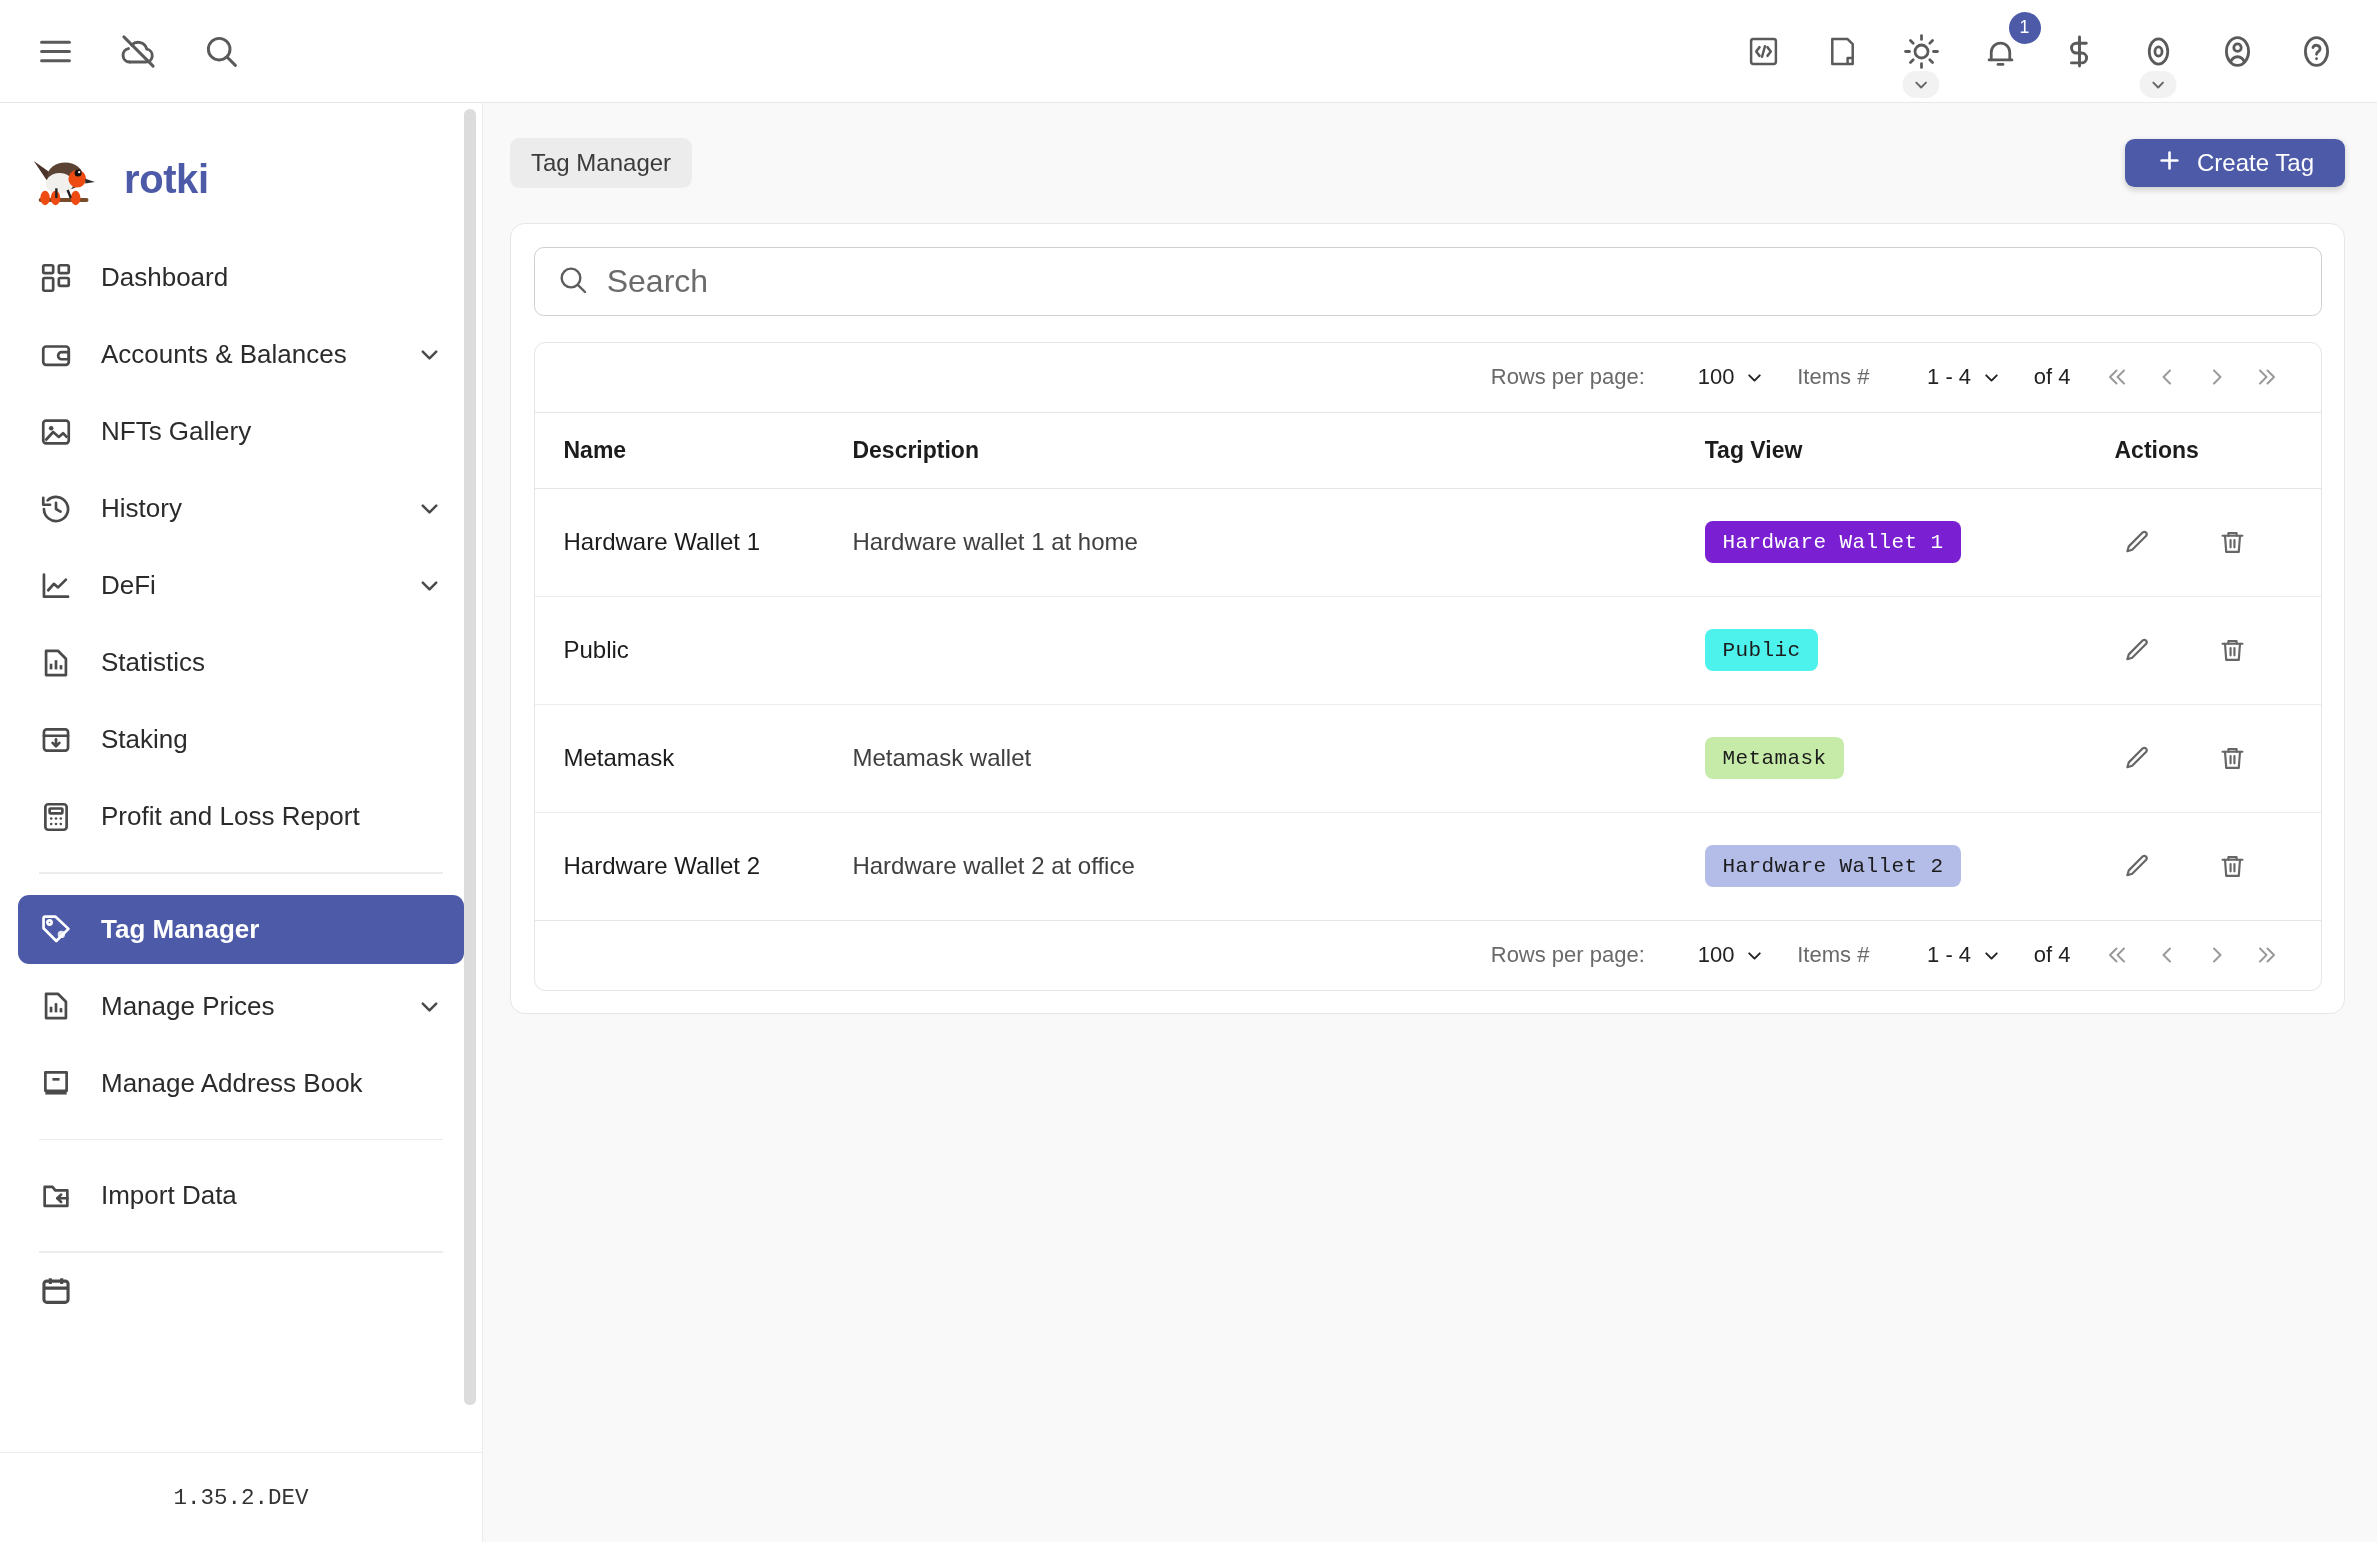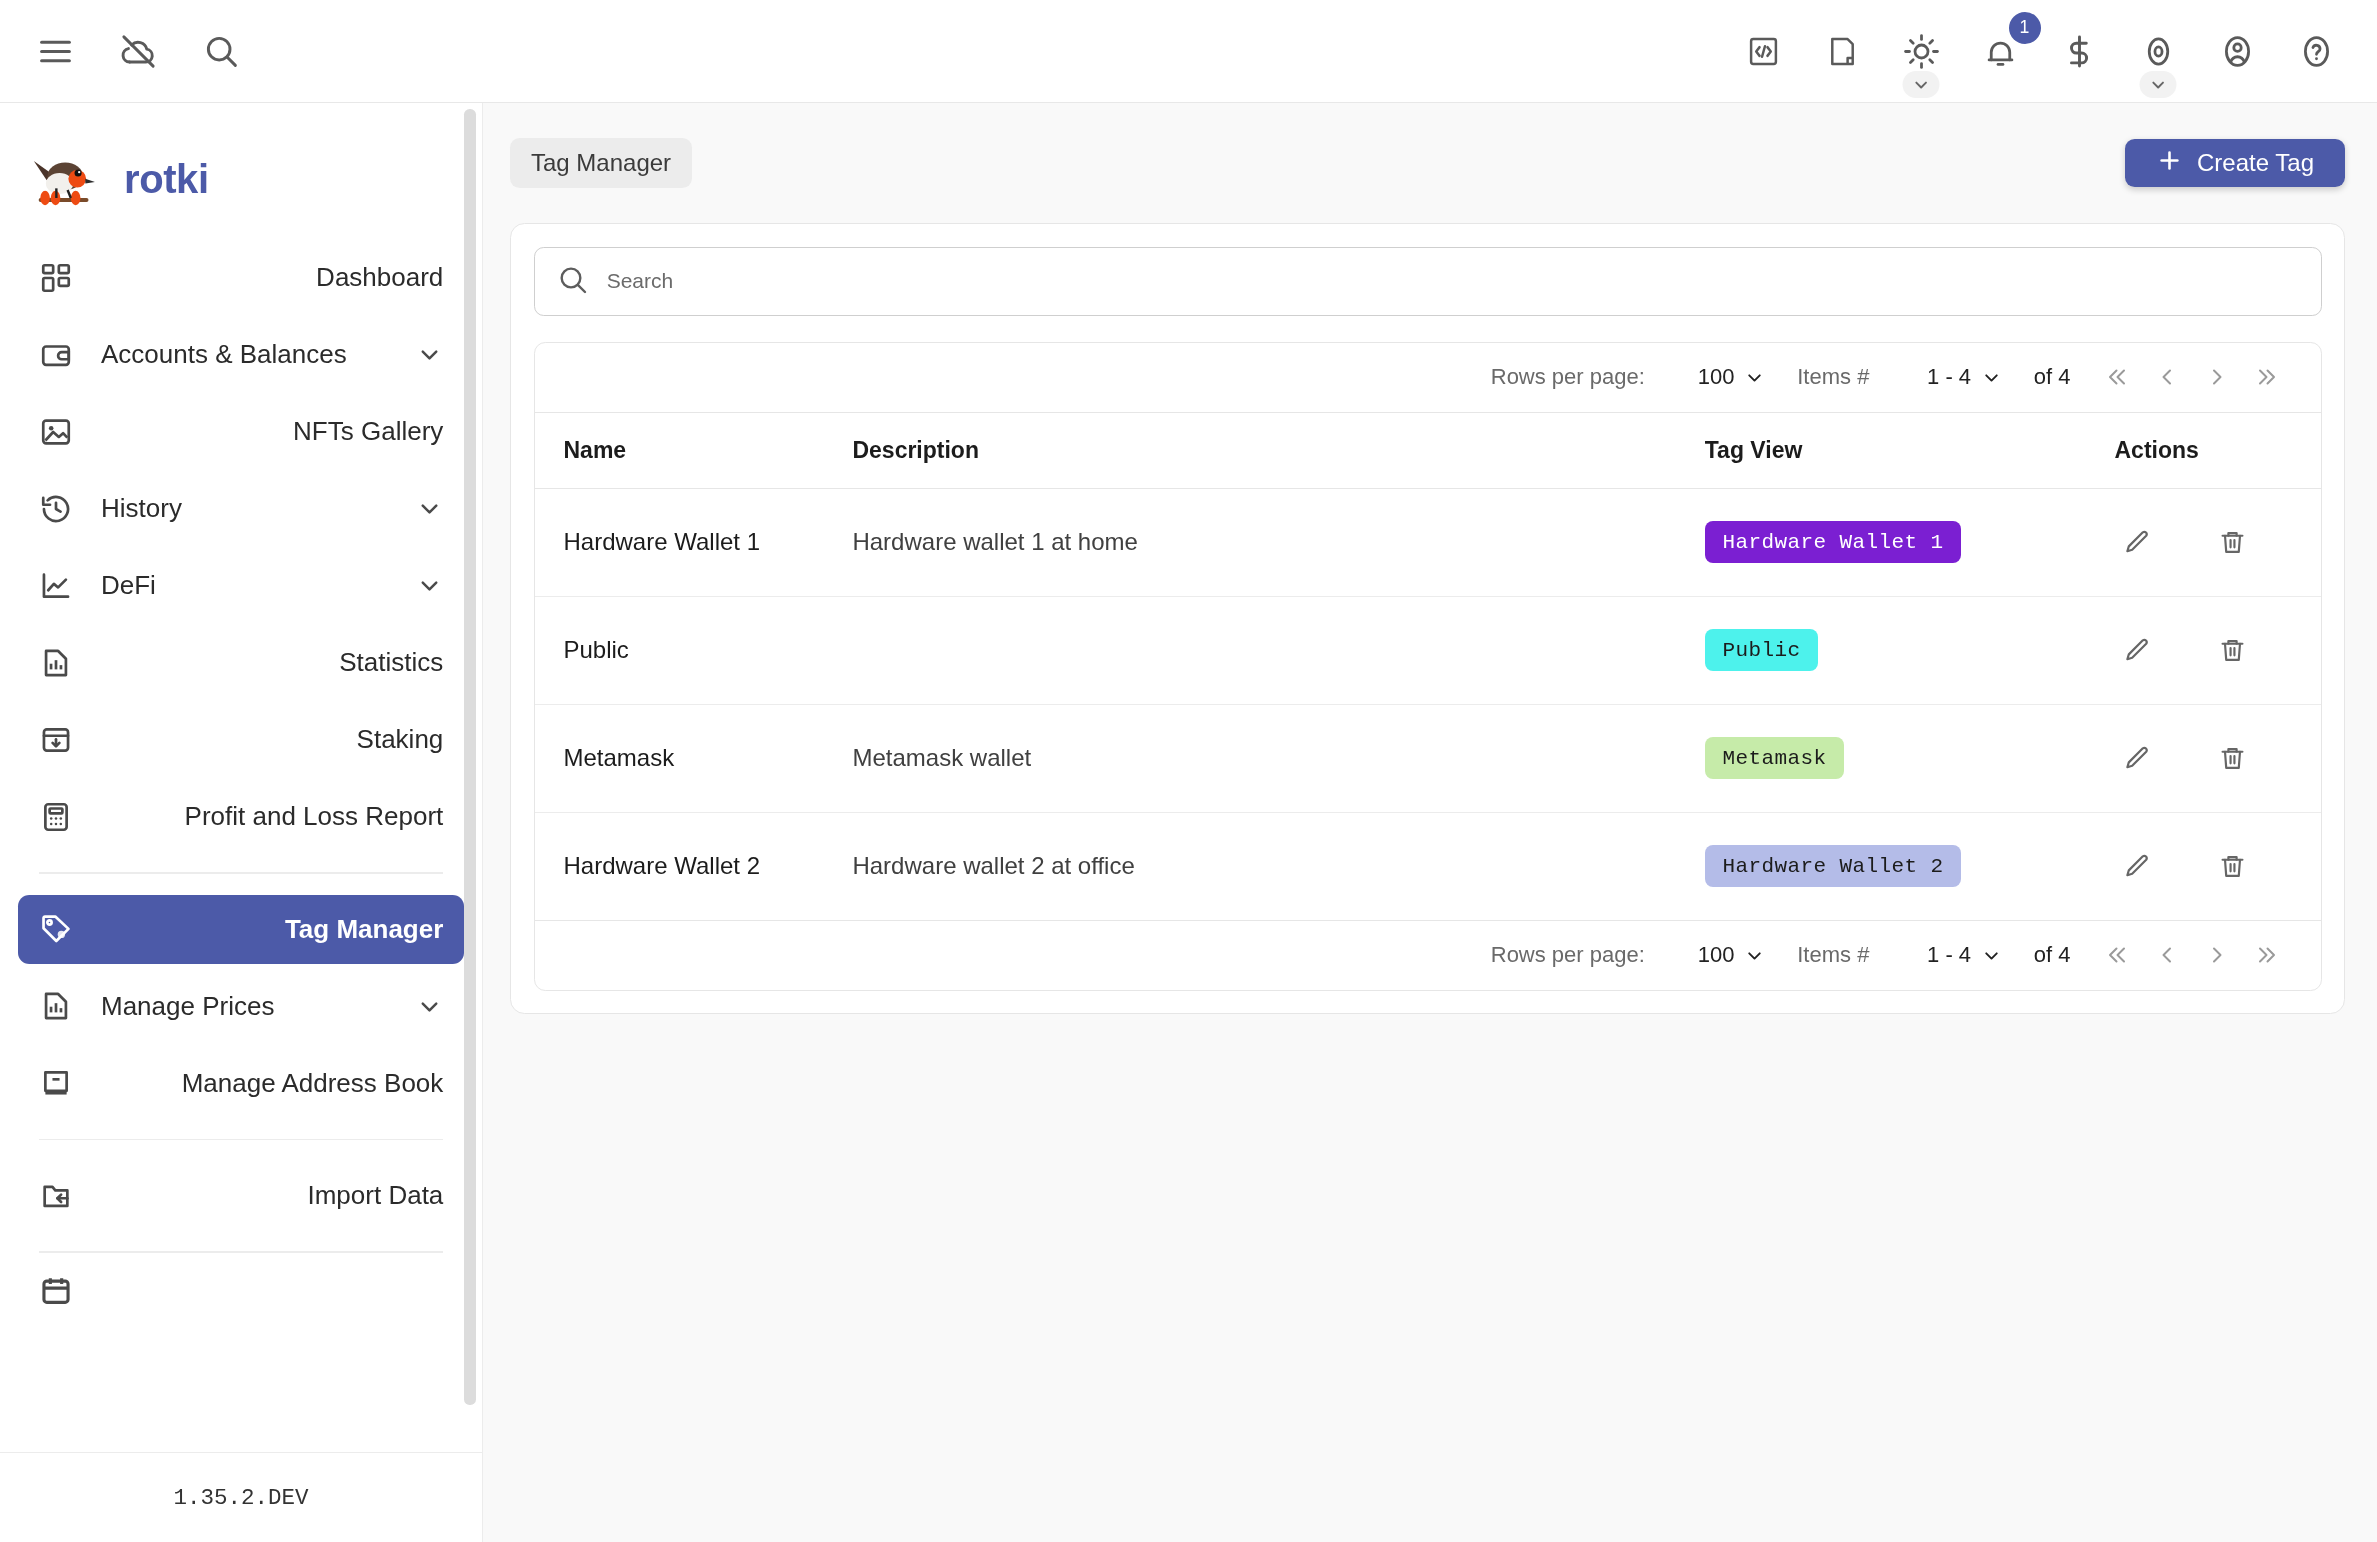--- a/index.html
+++ b/index.html
@@ -72,21 +72,21 @@
     display: flex; align-items: center; gap: 21px;
     padding: 45px 0 32px 29px;
   }
   .logo-name { font-size: 40px; font-weight: 700; color: #4c5aa8; letter-spacing: -0.4px; }
 
   .nav { padding: 0 17.7px; }
   .nav-item {
     display: flex; align-items: center;
     height: 69px; padding: 0 21px;
     border-radius: 11.3px; cursor: pointer;
-    color: #2b2b2b; margin-bottom: 8px; justify-content: space-between;
+    color: #2b2b2b; margin-bottom: 8px;
   }
   .nav-item .ni-icon {
     width: 43px; flex: 0 0 43px; display: flex; align-items: center;
     color: #4a4a4a;
   }
   .nav-item .ni-label { font-size: 26px; margin-left: 19.3px; white-space: nowrap; }
   .nav-item .ni-chev { margin-left: auto; color: #4a4a4a; display: flex; }
   .nav-item.active { background: #4c5aa8; color: #fff; }
   .nav-item.active .ni-icon, .nav-item.active .ni-chev { color: #fff; }
   .nav-item.active .ni-label { font-weight: 700; }
@@ -131,21 +131,21 @@
     border-radius: 14.5px;
     padding: 22.5px;
   }
   .search-box {
     border: 1.6px solid #cfcfcf; border-radius: 9.7px;
     height: 69px; display: flex; align-items: center;
     padding: 0 22.5px; gap: 17.7px; background: #fff;
   }
   .search-box input {
     border: none; outline: none; flex: 1;
-    font-size: 21px; color: #222; font-family: inherit;
+    font-size: 32px; color: #222; font-family: inherit;
     background: transparent;
   }
   .search-box input::placeholder { color: #6b6b6b; }
 
   .table-wrap {
     margin-top: 26px;
     border: 1.6px solid #e6e6e6; border-radius: 11.3px;
     overflow: hidden; background: #fff;
   }
   .pager {

